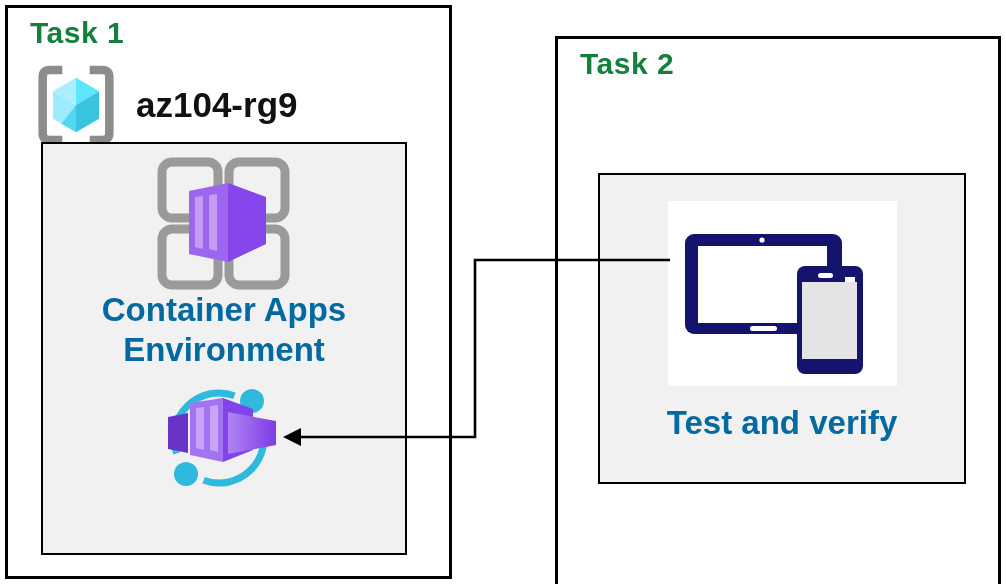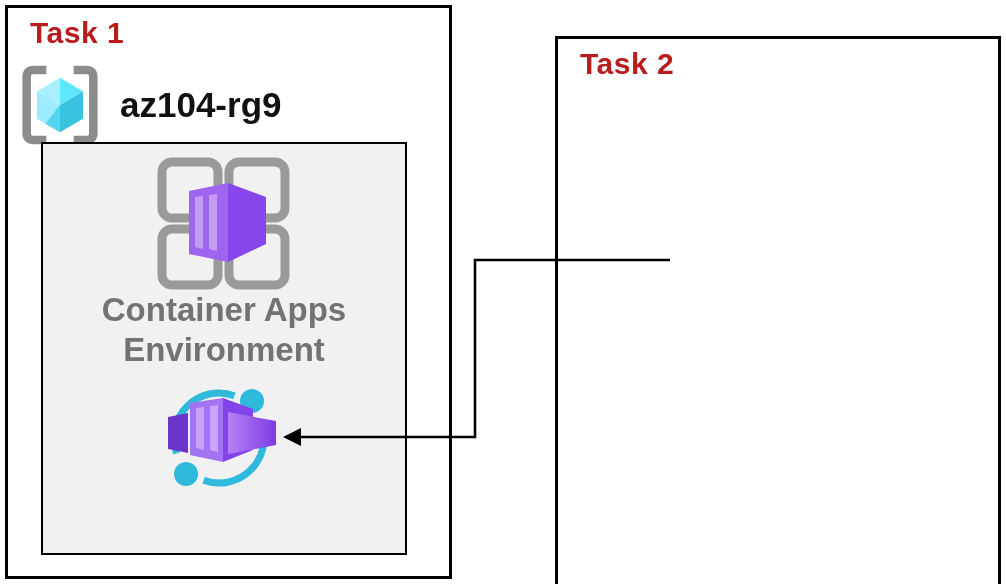--- a/index.html
+++ b/index.html
@@ -17,26 +17,26 @@
     background: #ffffff;
     border: 3px solid #000000;
   }
   #task1-box { left: 5px; top: 5px; width: 447px; height: 574px; }
   #task2-box { left: 555px; top: 5px; width: 446px; height: 574px; margin-top: 31px; }
   .task-title {
     position: absolute;
     left: 22px; top: 8px;
     font-size: 30px;
     font-weight: bold;
-    color: #b91c1c;
+    color: #15803d;
     letter-spacing: 0.5px;
   }
   .rg-row {
     position: absolute;
-    left: 8px; top: 56px;
+    left: 24px; top: 56px;
     display: flex;
     align-items: center;
     text-align: center;
   }
   .rg-name {
     font-size: 35px;
     font-weight: bold;
     color: #111111;
     margin-left: 16px;
   }
@@ -49,21 +49,21 @@
   #verify-panel { left: 40px; top: 134px; width: 368px; height: 311px; }
   .icon-holder { position: absolute; }
   #env-icon-holder { left: 109px; top: 6px; }
   #app-icon-holder { left: 117px; top: 232px; }
   .panel-label {
     position: absolute;
     width: 100%;
     text-align: center;
     font-size: 33px;
     font-weight: bold;
-    color: #737373;
+    color: #0369a1;
     line-height: 40px;
   }
   #env-label { top: 146px; padding: 0 26px; }
   #app-label { top: 356px; }
   #verify-label { top: 228px; }
   .white-card {
     position: absolute;
     left: 68px; top: 26px;
     width: 229px; height: 185px;
     background: #ffffff;
@@ -136,20 +136,37 @@
           <polygon points="68,36 116,45 116,69 68,78" fill="url(#gradRight)"></polygon>
         </svg>
       </div>
 
     </div>
   </div>
 
   <div class="task-box" id="task2-box">
     <div class="task-title">Task 2</div>
 
+    <div class="inner-panel" id="verify-panel">
+      <div class="white-card">
+        <svg width="229" height="185" viewBox="0 0 229 185">
+
+          <rect x="17" y="33" width="157" height="100" rx="9" fill="#14146E"></rect>
+          <rect x="30" y="45" width="129" height="77" fill="#ffffff"></rect>
+          <circle cx="94" cy="39" r="2.6" fill="#ffffff"></circle>
+          <rect x="82" y="125" width="27" height="5" rx="2.5" fill="#ffffff"></rect>
+
+          <rect x="129" y="65" width="66" height="108" rx="8" fill="#14146E"></rect>
+          <rect x="150" y="72" width="15" height="5" rx="2.5" fill="#ffffff"></rect>
+          <rect x="177" y="76" width="10" height="5" fill="#ffffff"></rect>
+          <rect x="134" y="81" width="55" height="77" fill="#E4E4E4"></rect>
+        </svg>
+      </div>
+      <div class="panel-label" id="verify-label">Test and verify</div>
+    </div>
   </div>
 
   <svg id="connector-svg">
     <polyline points="670,260 475,260 475,437 298,437" fill="none" stroke="#000000" stroke-width="2.6"></polyline>
     <polygon points="283,437 301,428 301,446" fill="#000000"></polygon>
   </svg>
 
 </div>
 
 </body></html>

